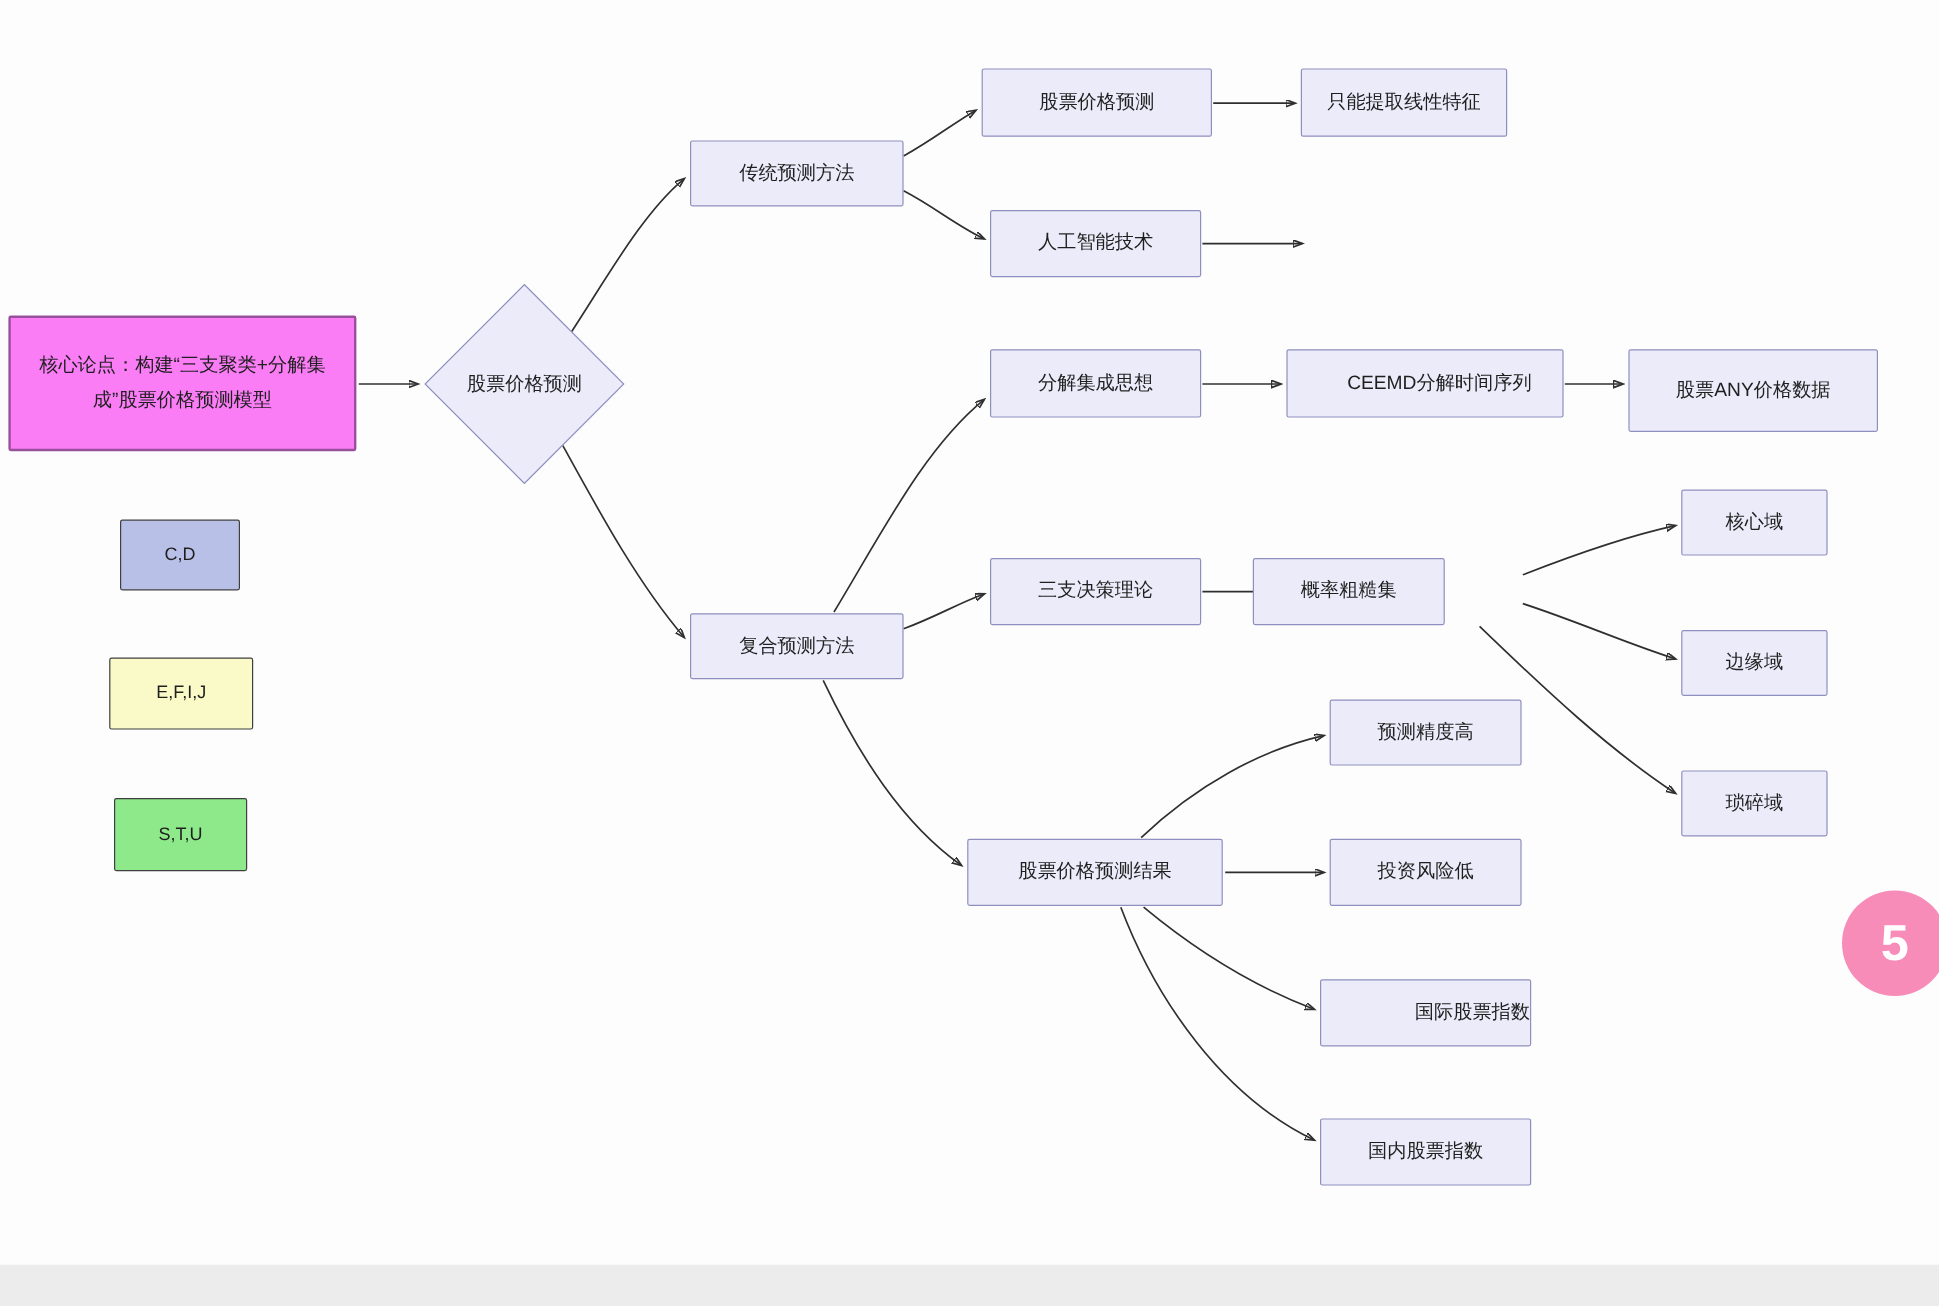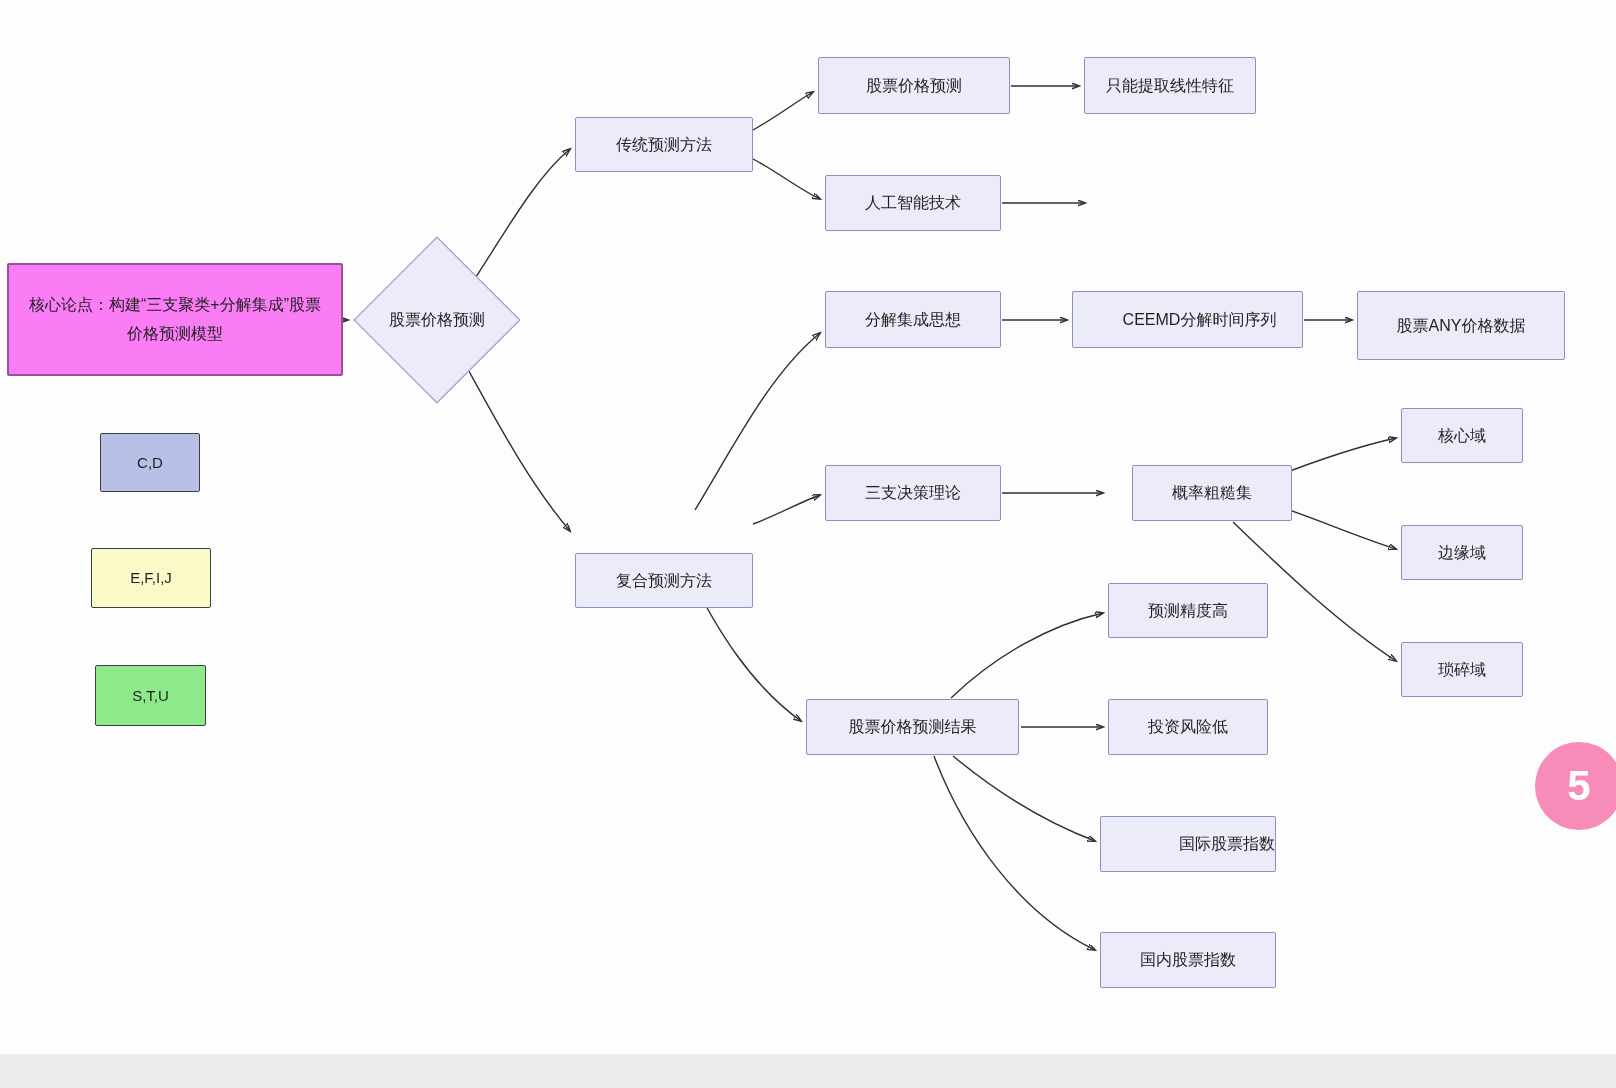--- a/index.html
+++ b/index.html
@@ -71,21 +71,21 @@
     <path d="M 1269 479 C 1315 461, 1355 447, 1396 438" marker-end="url(#arrow)"></path>
     <path d="M 1269 503 C 1315 518, 1355 536, 1396 549" marker-end="url(#arrow)"></path>
     <path d="M 1233 522 C 1288 575, 1340 624, 1396 661" marker-end="url(#arrow)"></path>
     <path d="M 686 567 C 716 630, 752 686, 801 721" marker-end="url(#arrow)"></path>
     <path d="M 951 698 C 996 655, 1050 625, 1103 613" marker-end="url(#arrow)"></path>
     <path d="M 1021 727 L 1103 727" marker-end="url(#arrow)"></path>
     <path d="M 953 756 C 1000 795, 1050 824, 1095 841" marker-end="url(#arrow)"></path>
     <path d="M 934 756 C 964 835, 1020 914, 1095 950" marker-end="url(#arrow)"></path>
   </svg>
 
-  <div class="node main-node" style="left:7px; top:263px; width:336px; height:113px;">
+  <div class="node main-node" style="left:7px; top:263px; width:290px; height:113px;">
     <span>核心论点：构建“三支聚类+分解集成”股票价格预测模型</span>
   </div>
 
   <div class="diamond"></div>
   <div class="diamond-label">股票价格预测</div>
 
   <div class="node legend-node legend-cd" style="left:100px; top:433px; width:100px; height:59px;">
     <span>C,D</span>
   </div>
   <div class="node legend-node legend-efij" style="left:91px; top:548px; width:120px; height:60px;text-align:right;">
@@ -101,37 +101,37 @@
   <div class="node" style="left:818px; top:57px; width:192px; height:57px;">
     <span>股票价格预测</span>
   </div>
   <div class="node" style="left:1084px; top:57px; width:172px; height:57px;">
     <span>只能提取线性特征</span>
   </div>
   <div class="node" style="left:825px; top:175px; width:176px; height:56px;">
     <span>人工智能技术</span>
   </div>
 
-  <div class="node" style="left:575px; top:511px; width:178px; height:55px;margin-top:42px;">
+  <div class="node" style="left:575px; top:511px; width:178px; height:55px;">
     <span>复合预测方法</span>
   </div>
   <div class="node" style="left:825px; top:291px; width:176px; height:57px;">
     <span>分解集成思想</span>
   </div>
   <div class="node" style="left:1072px; top:291px; width:231px; height:57px;padding-left:24px;">
     <span>CEEMD分解时间序列</span>
   </div>
   <div class="node" style="left:1357px; top:291px; width:208px; height:69px;text-align:center;">
     <span>股票ANY价格数据</span>
   </div>
 
   <div class="node" style="left:825px; top:465px; width:176px; height:56px;">
     <span>三支决策理论</span>
   </div>
-  <div class="node" style="left:1132px; top:465px; width:160px; height:56px;">
+  <div class="node" style="left:1044px; top:465px; width:160px; height:56px;">
     <span>概率粗糙集</span>
   </div>
   <div class="node" style="left:1401px; top:408px; width:122px; height:55px;">
     <span>核心域</span>
   </div>
   <div class="node" style="left:1401px; top:525px; width:122px; height:55px;">
     <span>边缘域</span>
   </div>
   <div class="node" style="left:1401px; top:642px; width:122px; height:55px;">
     <span>琐碎域</span>

